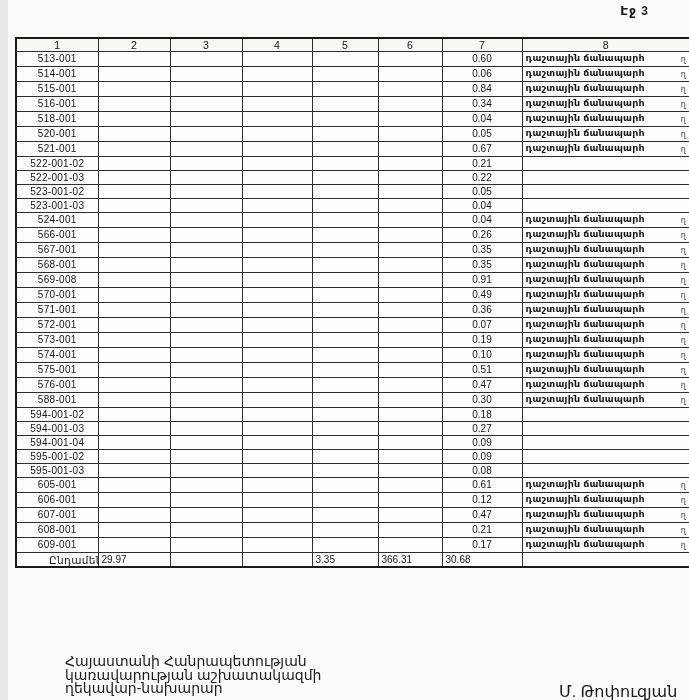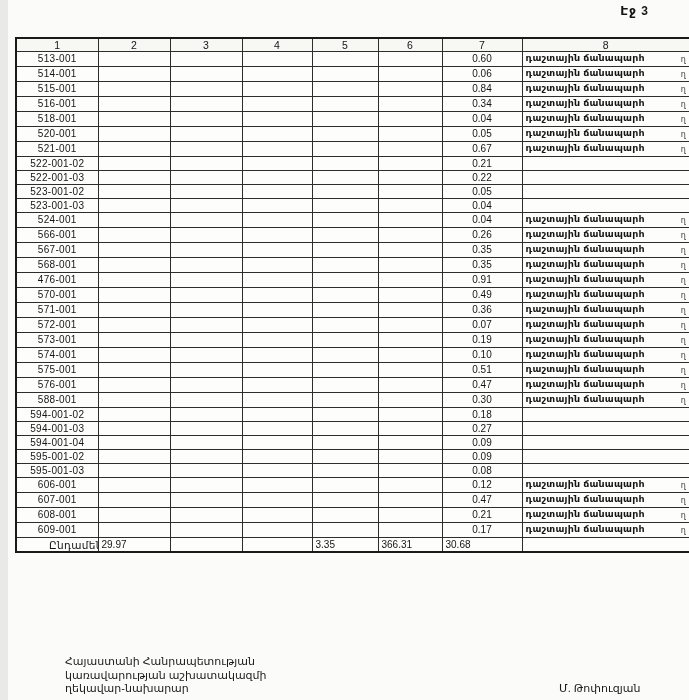--- a/index.html
+++ b/index.html
@@ -60,26 +60,26 @@
     margin-top:2px;
   }
   tfoot td{
     text-align:left;
     font-size:10.5px;
     height:14px;
   }
   tfoot td.c-code{font-size:10.5px;padding-left:32px;}
   .footer-left{
     position:absolute;left:57px;top:655px;
-    font-size:11px;line-height:13.5px;
+    font-size:14px;line-height:13.5px;
     color:#1a1a1a;
   }
   .footer-sign{
     position:absolute;left:551px;top:682px;
-    font-size:11px;color:#1a1a1a;
+    font-size:16px;color:#1a1a1a;
   }
 </style>
 </head>
 <body>
 
 <div class="page">
 
   <div class="page-label">Էջ 3</div>
 
   <table class="doc-table">
@@ -250,21 +250,21 @@
           <td class="c-code">568-001</td>
           <td></td>
           <td></td>
           <td></td>
           <td></td>
           <td></td>
           <td class="c-val">0.35</td>
           <td class="c-road"><span class="edge">ղ</span><span>դաշտային ճանապարհ</span></td>
         </tr>
         <tr>
-          <td class="c-code">476-001</td>
+          <td class="c-code">569-008</td>
           <td></td>
           <td></td>
           <td></td>
           <td></td>
           <td></td>
           <td class="c-val">0.91</td>
           <td class="c-road"><span class="edge">ղ</span><span>դաշտային ճանապարհ</span></td>
         </tr>
         <tr>
           <td class="c-code">570-001</td>
@@ -388,20 +388,30 @@
         </tr>
         <tr>
           <td class="c-code">595-001-03</td>
           <td></td>
           <td></td>
           <td></td>
           <td></td>
           <td></td>
           <td class="c-val">0.08</td>
           <td class="c-road"></td>
+        </tr>
+        <tr>
+          <td class="c-code">605-001</td>
+          <td></td>
+          <td></td>
+          <td></td>
+          <td></td>
+          <td></td>
+          <td class="c-val">0.61</td>
+          <td class="c-road"><span class="edge">ղ</span><span>դաշտային ճանապարհ</span></td>
         </tr>
         <tr>
           <td class="c-code">606-001</td>
           <td></td>
           <td></td>
           <td></td>
           <td></td>
           <td></td>
           <td class="c-val">0.12</td>
           <td class="c-road"><span class="edge">ղ</span><span>դաշտային ճանապարհ</span></td>

